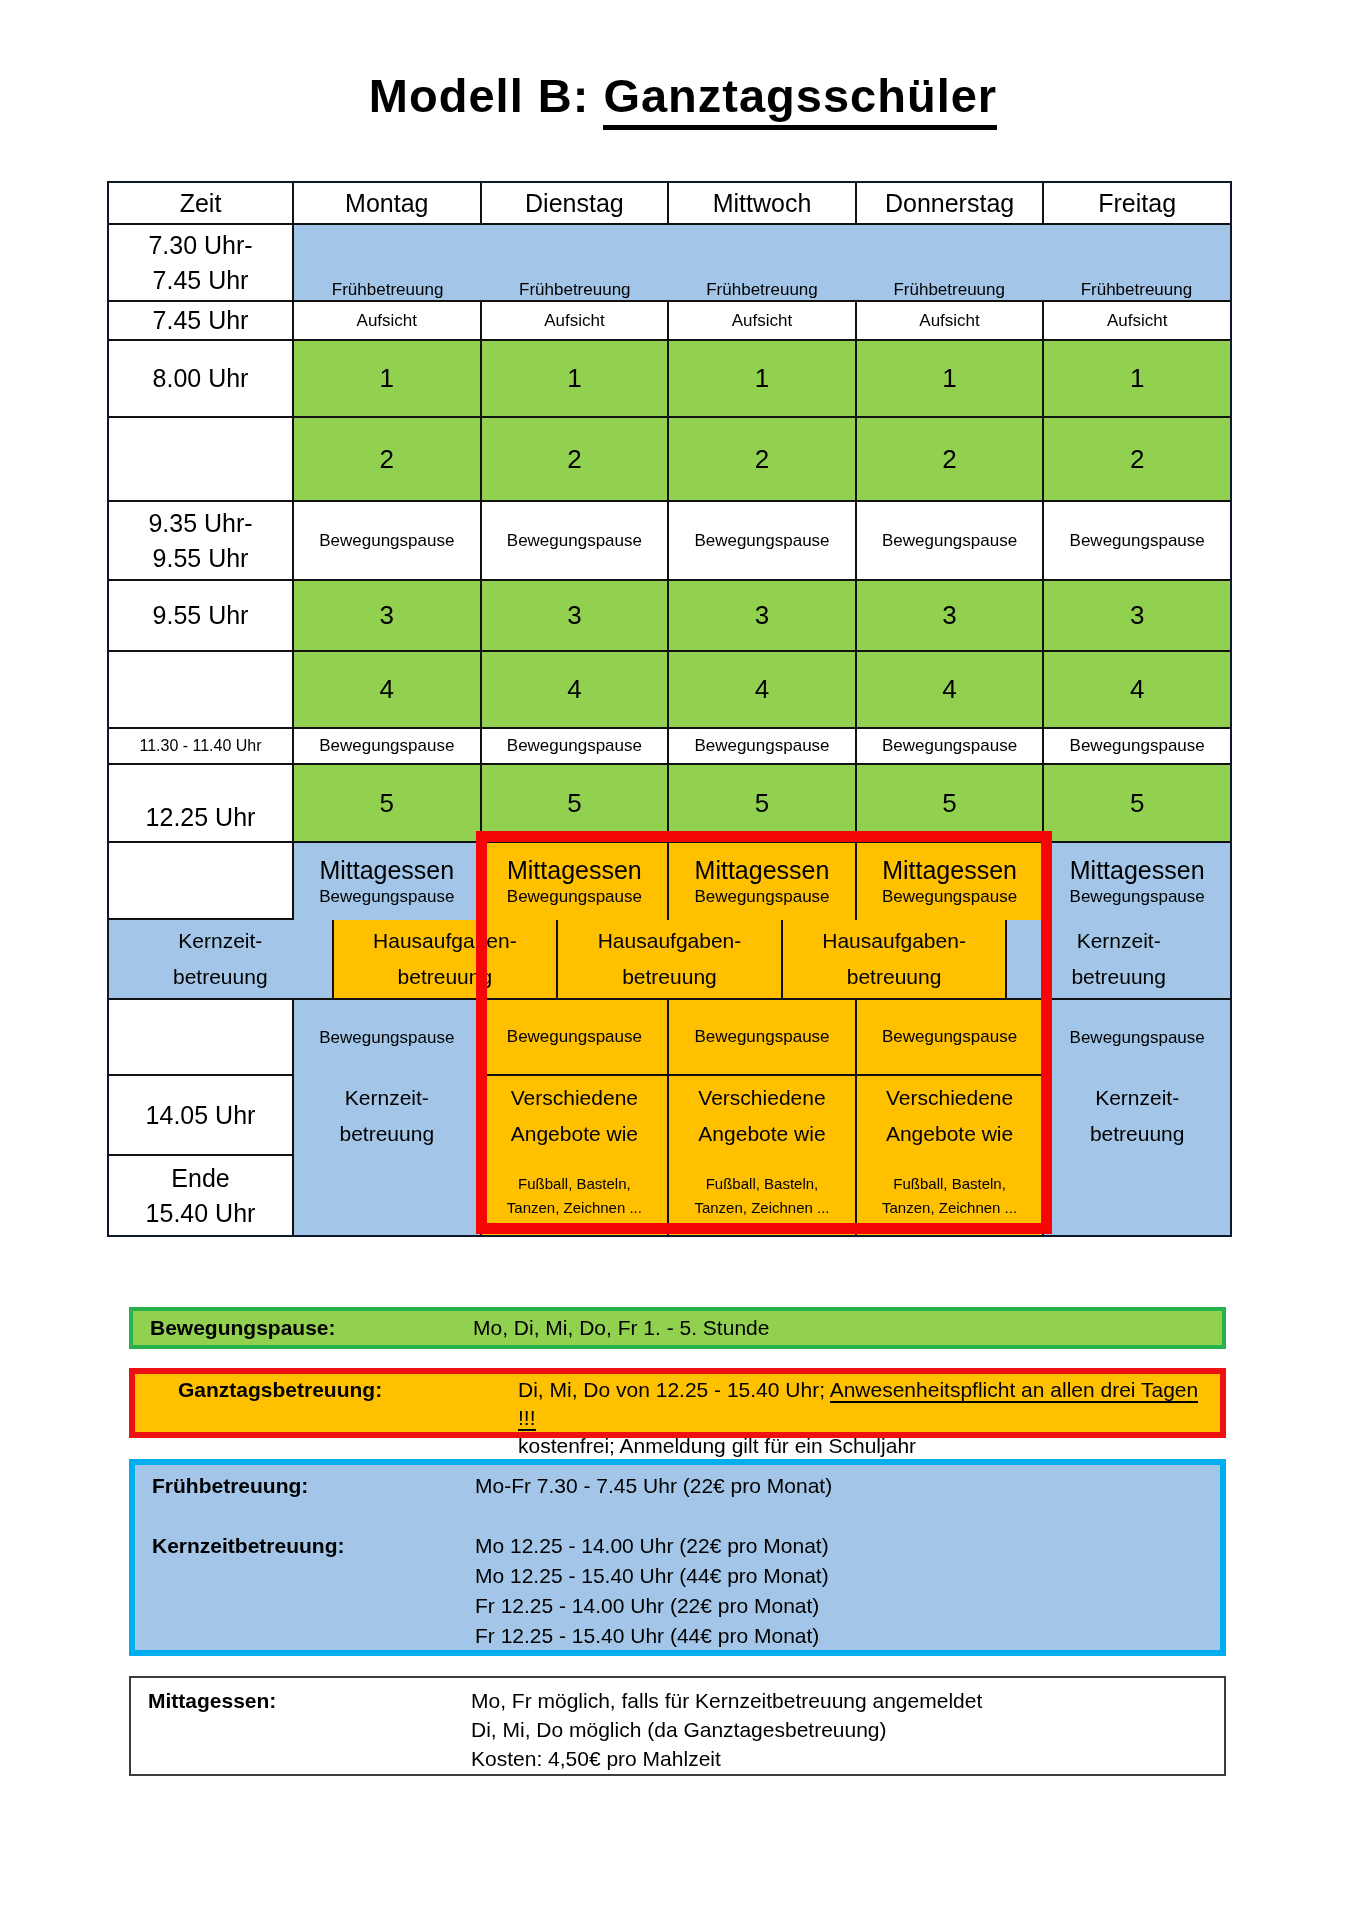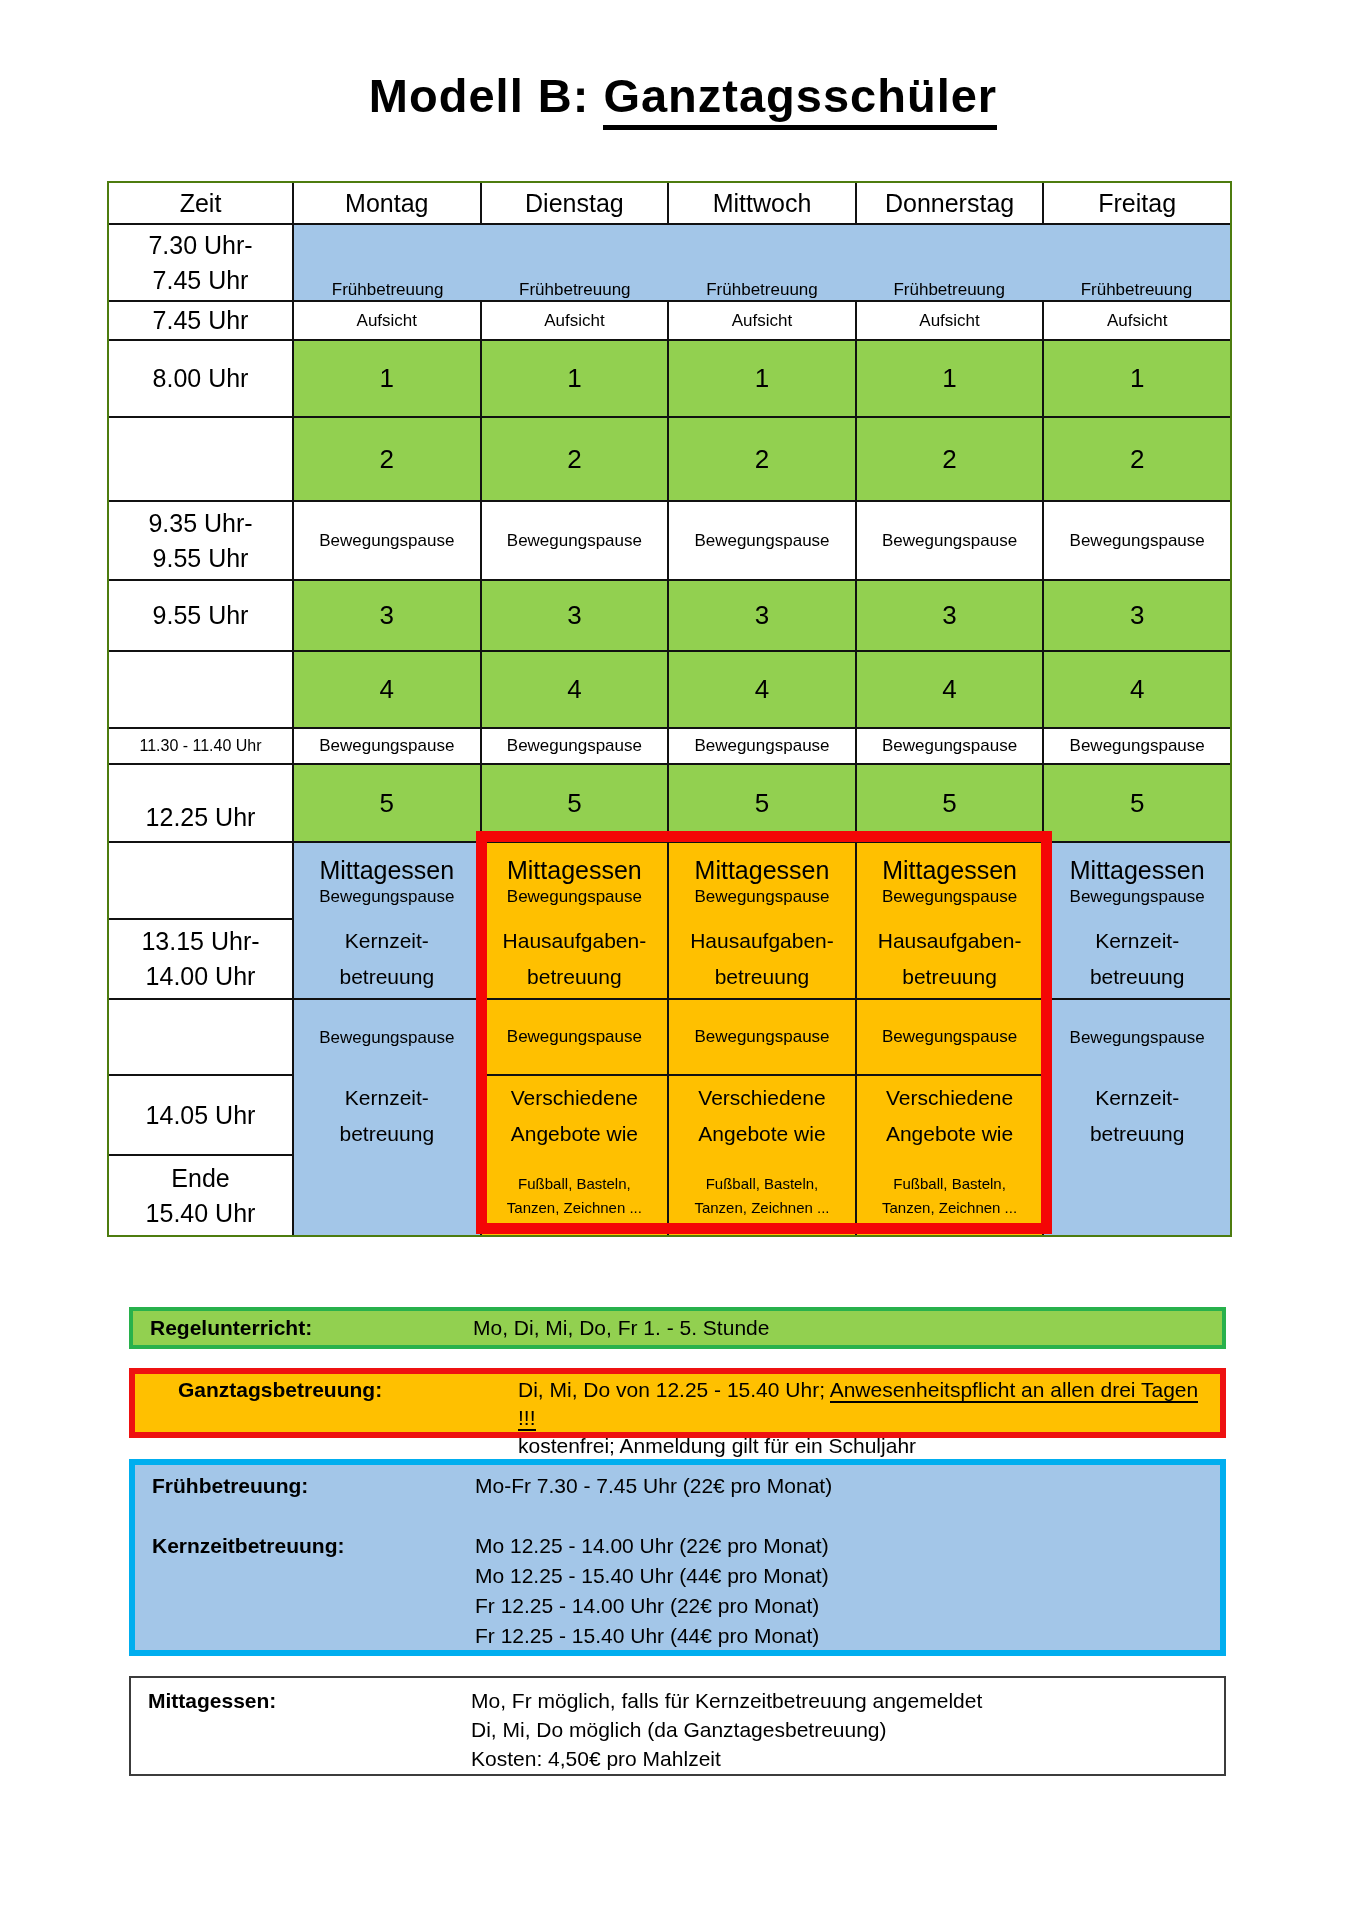--- a/index.html
+++ b/index.html
@@ -23,21 +23,21 @@
     font-weight: bold;
     letter-spacing: 1px;
   }
   .title-u { border-bottom: 5px solid #000; padding-bottom: 3px; }
 
   
   .schedule {
     position: absolute;
     left: 107px; top: 181px;
     width: 1125px;
-    border: 2px solid #4d7c0f;
+    border: 2px solid #0f172a;
     background: #fff;
   }
   .t-row { display: flex; }
   .c { display: flex; align-items: center; justify-content: center; text-align: center; }
   .tc { width: 185px; flex: none; border-right: 2px solid #111; background: #fff; }
   .dc { flex: 1; }
   .bb { border-bottom: 2px solid #111; }
   .br { border-right: 2px solid #111; }
   .align-bottom { align-items: flex-end; padding-bottom: 6px; }
   .band { flex: 1; display: flex; align-items: flex-end; }
@@ -441,26 +441,20 @@
           </div>
         </div>
         <div class="c dc bg-blue">
           <div>
             <div class="f-mittag-main">Mittagessen</div>
             <div class="f-mittag-sub">Bewegungspause</div>
           </div>
         </div>
       </div>
       <div class="t-row" style="height: 80px;">
-        <div class="c tc f-time bb">
-          <div>
-            <div>13.15 Uhr-</div>
-            <div>14.00 Uhr</div>
-          </div>
-        </div>
         <div class="c dc bg-blue br bb">
           <div>
             <div class="f-md">Kernzeit-</div>
             <div class="f-md">betreuung</div>
           </div>
         </div>
         <div class="c dc bg-orange br bb">
           <div>
             <div class="f-md">Hausaufgaben-</div>
             <div class="f-md">betreuung</div>
@@ -580,21 +574,21 @@
             <div class="f-xs">Tanzen, Zeichnen ...</div>
           </div>
         </div>
         <div class="c dc bg-blue">
           <div></div>
         </div>
       </div>
     </div>
 
   <div class="lbox lbox-green">
-    <div class="l-label">Regelunterricht:</div>
+    <div class="l-label">Bewegungspause:</div>
     <div class="l-val">Mo, Di, Mi, Do, Fr 1. - 5. Stunde</div>
   </div>
 
   <div class="lbox lbox-red">
     <div class="l-label">Ganztagsbetreuung:</div>
     <div class="l-val">
       <div><span>Di, Mi, Do von 12.25 - 15.40 Uhr; </span><span class="ul">Anwesenheitspflicht an allen drei Tagen !!!</span></div>
       <div>kostenfrei; Anmeldung gilt für ein Schuljahr</div>
     </div>
   </div>

